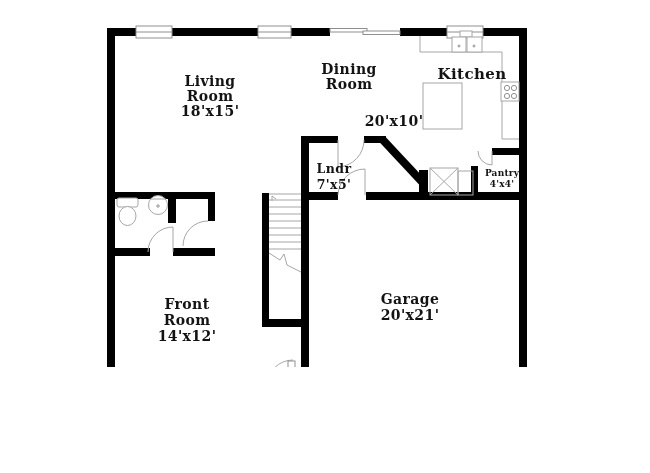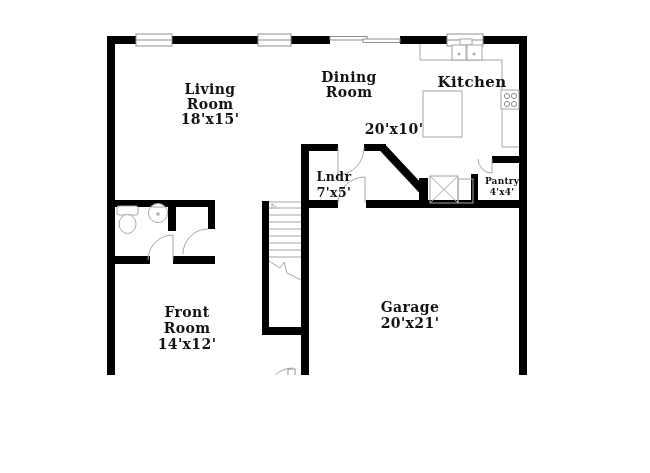--- a/index.html
+++ b/index.html
@@ -3,21 +3,21 @@
 <meta charset="utf-8">
 <style>
   :root{
     --wall:#000000;
     --line:#a6a6a6;
     --line-dark:#8f8f8f;
     --text:#131313;
     --bg:#ffffff;
   }
   html,body{margin:0;padding:0;background:var(--bg);}
-  .stage{position:relative;width:650px;height:367px;background:var(--bg);overflow:hidden;margin-top:8px;}
+  .stage{position:relative;width:650px;height:367px;background:var(--bg);overflow:hidden;}
   svg{display:block;}
   .wall{fill:var(--wall);stroke:none;}
   .wallline{stroke:var(--wall);stroke-width:8;fill:none;}
   .thin{stroke:var(--line);stroke-width:1;fill:none;}
   .thinfill{stroke:var(--line);stroke-width:1;fill:#ffffff;}
   .fixline{stroke:var(--line-dark);stroke-width:1;fill:none;}
   .glass{fill:#ffffff;stroke:var(--line-dark);stroke-width:1;}
   .roomname{
     font-family:"DejaVu Serif","Liberation Serif",serif;
     font-weight:bold;

